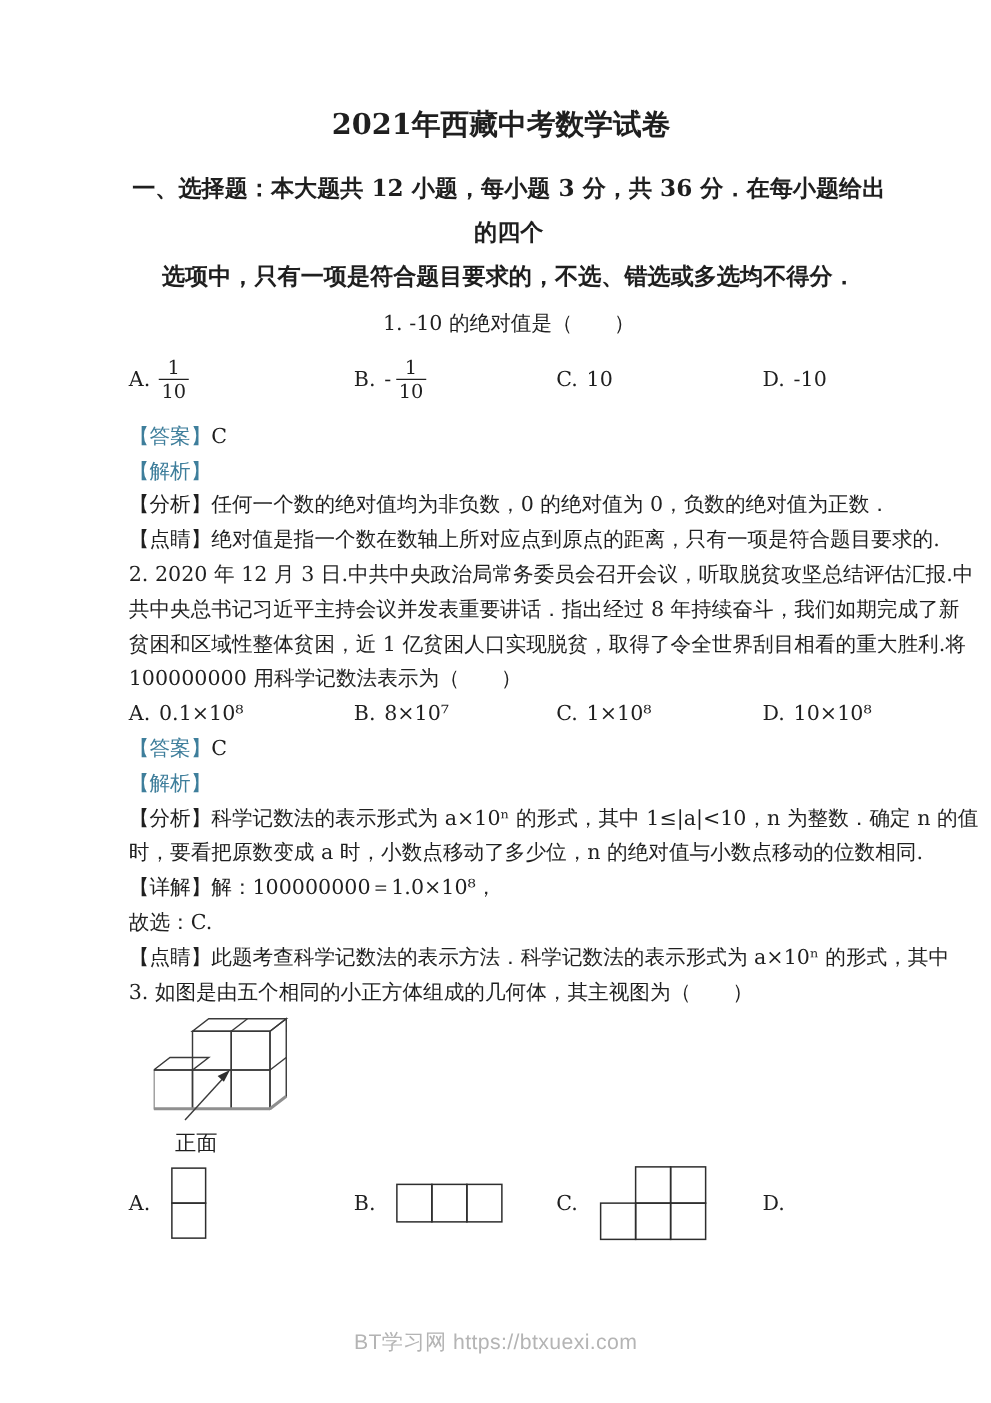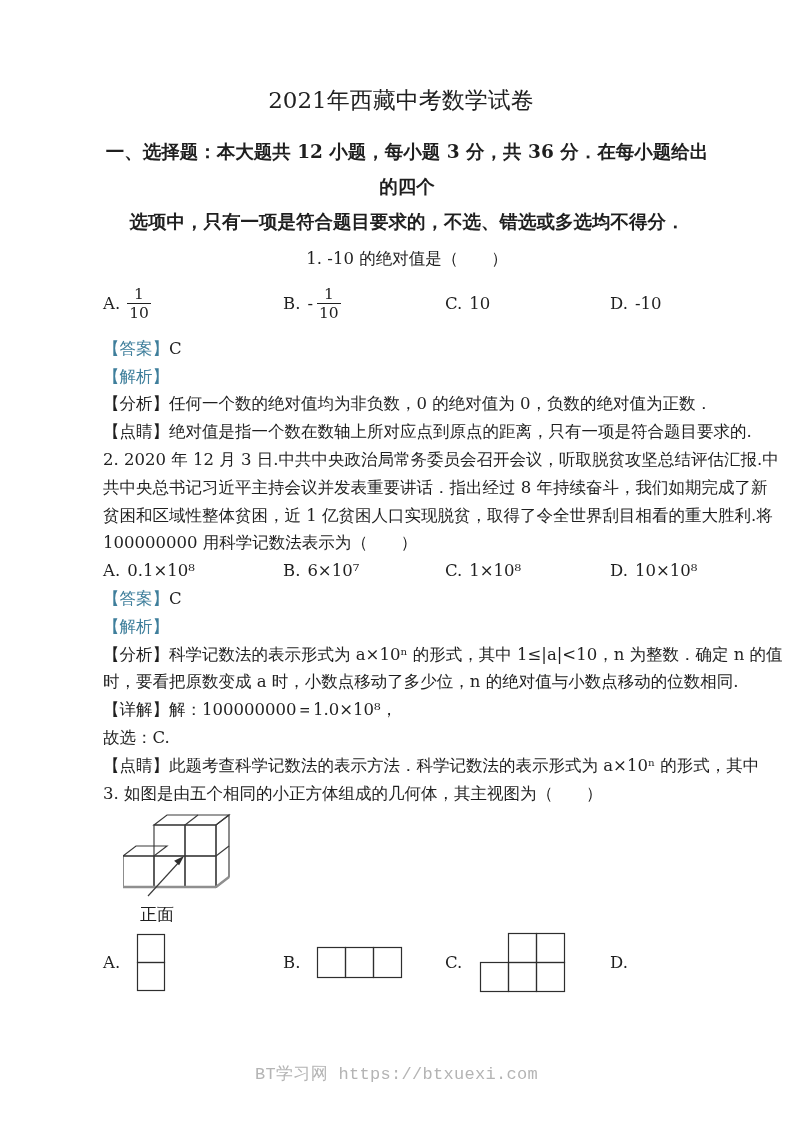--- a/index.html
+++ b/index.html
@@ -14,21 +14,21 @@
     margin:0 auto;
     background:#ffffff;
     box-sizing:border-box;
     padding:86px 82px 0 103px;
     overflow:hidden;
     font-family:"DejaVu Serif","Liberation Serif",serif;
     color:var(--ink);
   }
   .title{
     font-size:23px;
-    font-weight:normal;
+    font-weight:bold;
     text-align:center;
     margin:0 0 0 -12px;
     line-height:28px;
   }
   .heading{
     font-weight:bold;
     font-size:18.5px;
     line-height:35px;
     margin-top:20px;
     text-align:center;
@@ -62,21 +62,21 @@
   .fig3d{margin:5px 0 2px 20px;display:block;}
   .q3opts{margin-top:4px;height:66px;}
   .q3opts .opt{gap:9px;}
   .figlabel{
     font-size:17px;
   }
   .footer{
     position:absolute;
     left:0;top:1062px;width:100%;
     text-align:center;
-    font-family:Liberation Mono, monospace;
+    font-family:Liberation Sans, sans-serif;
     font-size:17px;
     color:var(--muted);
     letter-spacing:0.3px;
   }
   svg .edge{stroke:#3a3a3a;stroke-width:1.15;fill:none;}
   svg .base{stroke:#8f8f8f;stroke-width:2.4;fill:none;}
   svg .cell{stroke:#2e2e2e;stroke-width:1.2;fill:none;}
   svg text{fill:var(--ink);}
 </style>
 </head>
@@ -129,21 +129,21 @@
   <div class="line">贫困和区域性整体贫困，近 1 亿贫困人口实现脱贫，取得了令全世界刮目相看的重大胜利.将</div>
   <div class="line">100000000 用科学记数法表示为（　　）</div>
 
   <div class="opt-row">
     <div class="opt">
       <span class="opt-label">A.</span>
       <span>0.1×10⁸</span>
     </div>
     <div class="opt">
       <span class="opt-label">B.</span>
-      <span>6×10⁷</span>
+      <span>8×10⁷</span>
     </div>
     <div class="opt">
       <span class="opt-label">C.</span>
       <span>1×10⁸</span>
     </div>
     <div class="opt">
       <span class="opt-label">D.</span>
       <span>10×10⁸</span>
     </div>
   </div>

